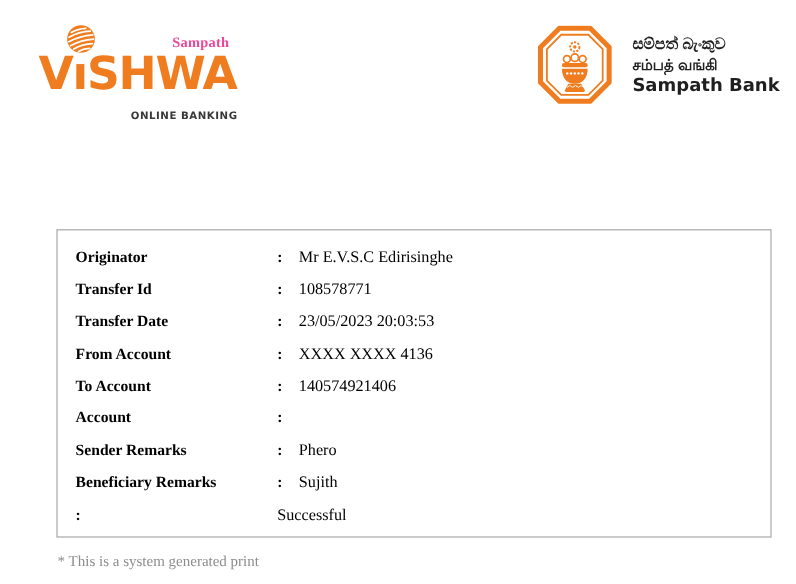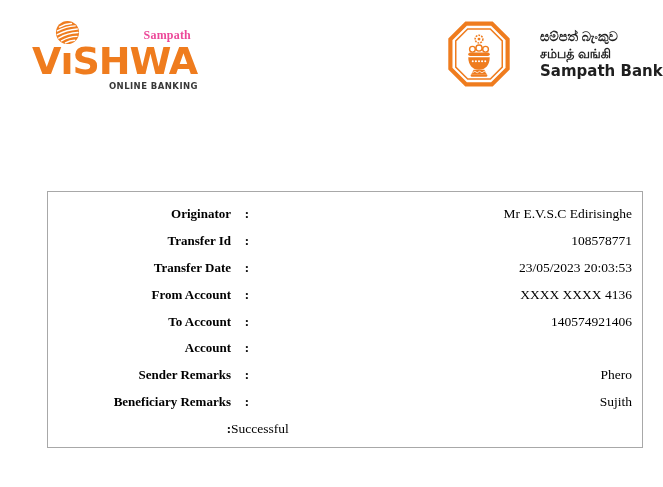--- a/index.html
+++ b/index.html
@@ -28,25 +28,25 @@
     font-weight:bold; font-size:38px; line-height:38px;
     letter-spacing:-1px;
     color:var(--brand-orange, #EF7C1E);
   }
   .globe { position:absolute; left:23px; top:-22px; width:25px; height:25px; }
   .globe svg { display:block; width:100%; height:100%; color:var(--brand-orange, #EF7C1E); }
   .tagline {
     text-align:right;
     font-family:"DejaVu Sans", sans-serif;
     font-weight:bold; font-size:8.5px; line-height:10px;
-    letter-spacing:0.45px; color:#383838; margin-top:1px;
-  }
-
-  
-  .bank-logo { position:absolute; left:448px; top:21px; display:flex; align-items:center; gap:30px; }
+    letter-spacing:0.45px; color:#383838; margin-top:12px;
+  }
+
+  
+  .bank-logo { position:absolute; left:448px; top:21px; display:flex; align-items:center; gap:17px; }
   .emblem { width:62px; height:66px; }
   .emblem svg { display:block; width:100%; height:100%; color:var(--brand-orange, #EF7C1E); }
   .bank-names { display:flex; flex-direction:column; gap:1px; }
   .bank-name-si { font-weight:bold; font-size:13px; line-height:16px; color:#1f1f1f; }
   .bank-name-ta { font-weight:bold; font-size:12.5px; line-height:16px; color:#1f1f1f; }
   .bank-name-en { font-family:"DejaVu Sans", sans-serif; font-weight:bold; font-size:15px; line-height:17px; color:#1f1f1f; }
 
   
   .title {
     position:absolute; left:48px; top:150px;
@@ -61,21 +61,20 @@
     border:1px solid var(--table-border, #A8A8A8);
     padding:9px 10px 0 15px;
     background:#fff;
   }
   .detail-row {
     display:grid;
     grid-template-columns:168px 18px 1fr;
     height:26.8px;
     align-items:center;
     font-family:"Liberation Serif", serif;
-    text-align:right;
   }
   .detail-label { font-weight:bold; font-size:13px; color:#000; }
   .detail-sep   { font-weight:bold; font-size:13px; color:#000; }
   .detail-value { font-size:13.5px; color:#000; }
 
   
   .footer-note {
     position:absolute; left:48px; top:461px;
     font-family:"Liberation Serif", serif;
     font-size:12.5px; line-height:15px;
@@ -187,14 +186,15 @@
         <span class="detail-label">Beneficiary Remarks</span>
         <span class="detail-sep">:</span>
         <span class="detail-value">Sujith</span>
       </div>
       <div class="detail-row">
         <span class="detail-sep">:</span>
         <span class="detail-value">Successful</span>
       </div>
     </section>
 
+  <div class="footer-note">* This is a system generated print</div>
 
 </div>
 
 </body></html>

